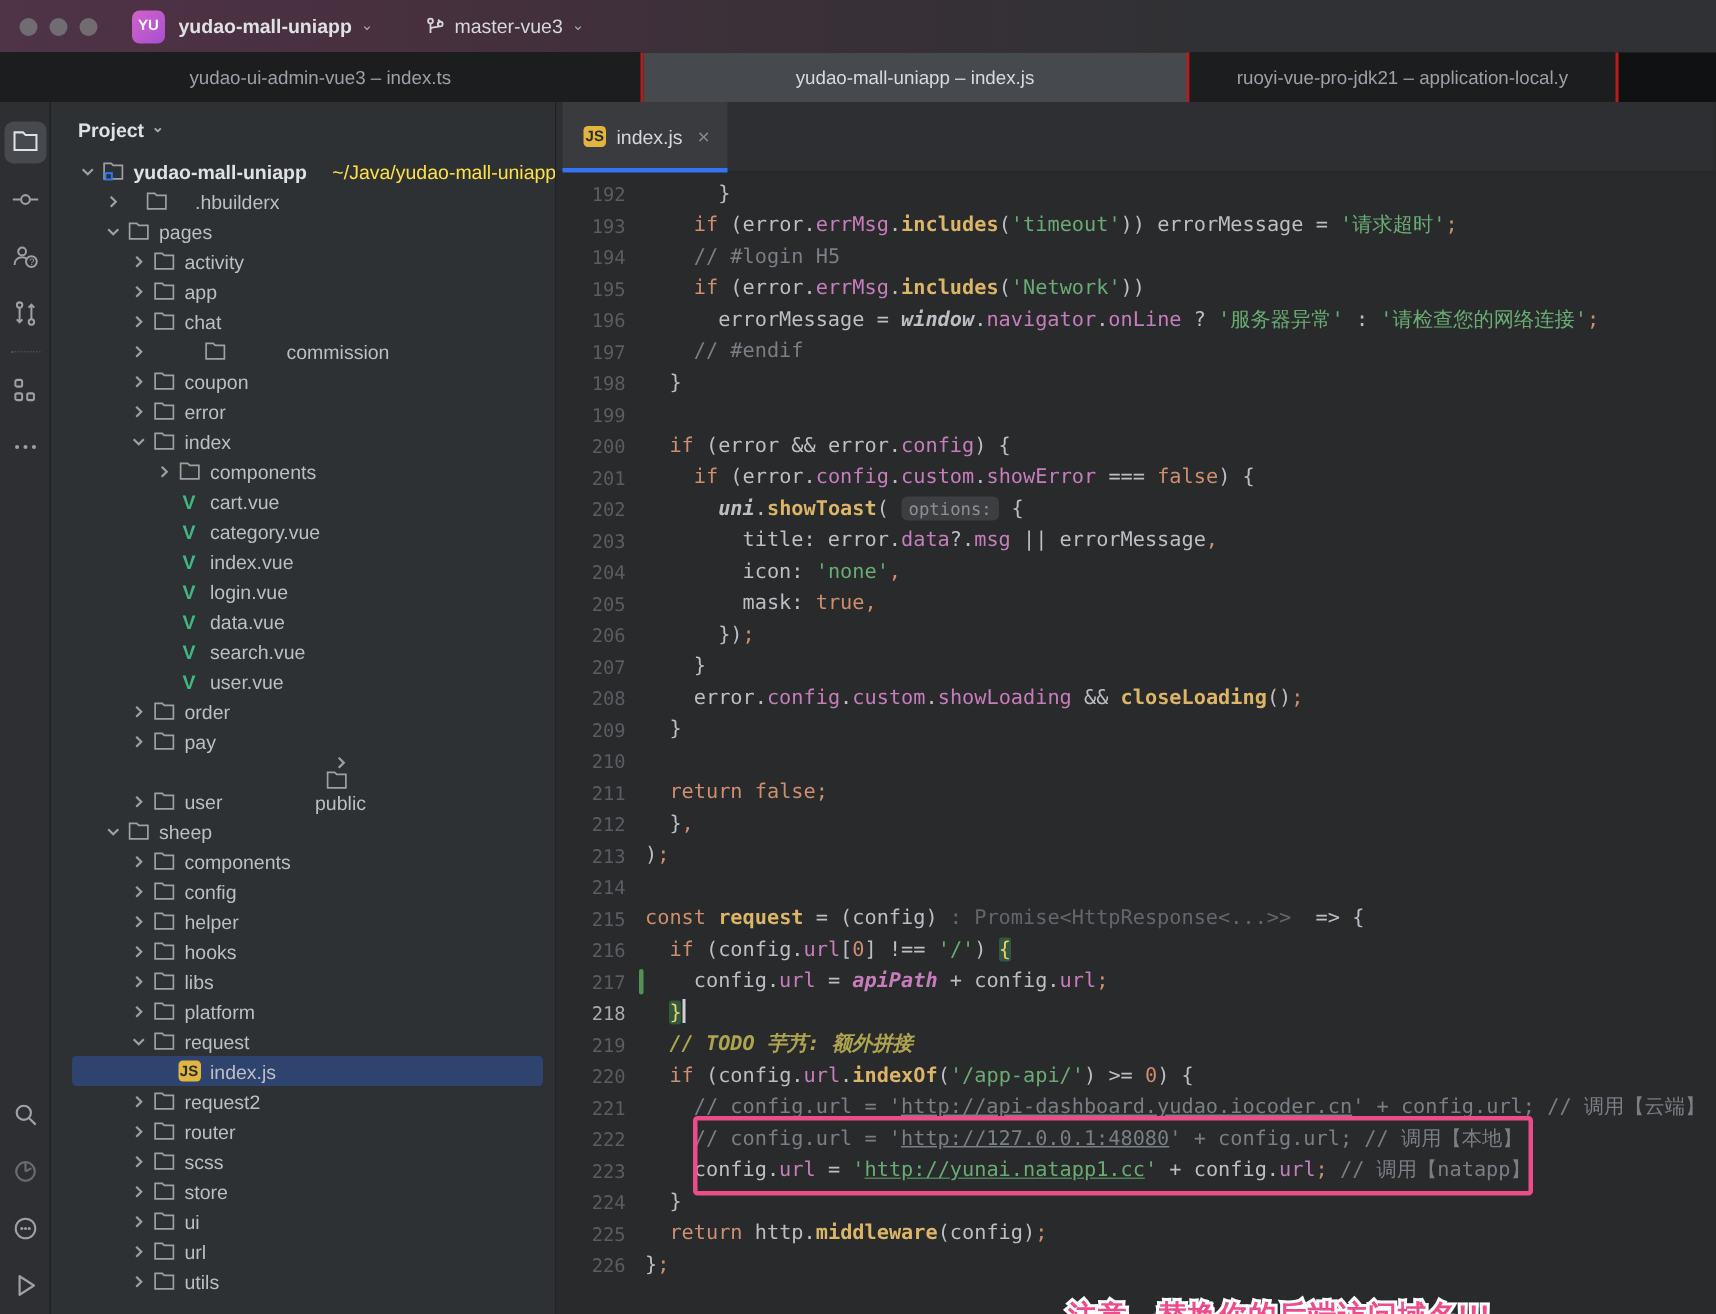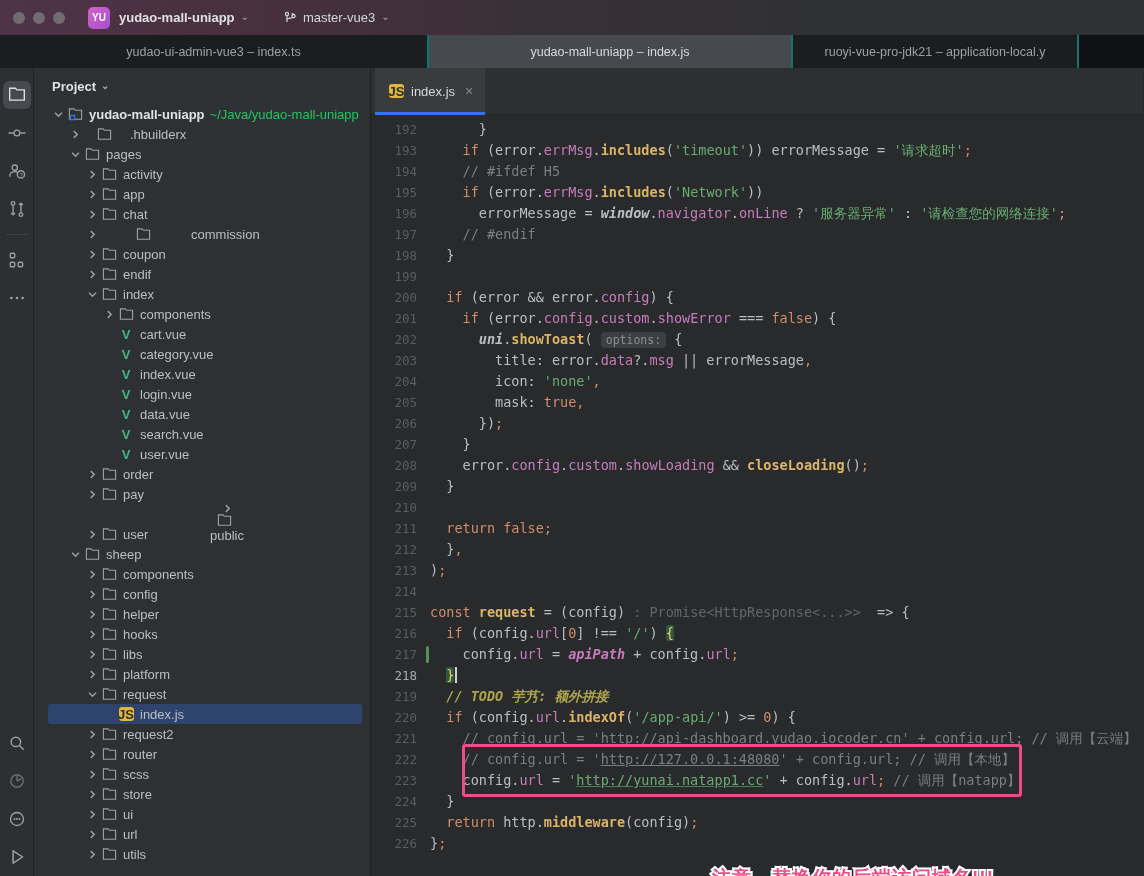--- a/index.html
+++ b/index.html
@@ -16,21 +16,21 @@
     background:linear-gradient(135deg,#D262C9,#A84FD3); color:#fff; font-size:10px; font-weight:bold;
     display:flex; align-items:center; justify-content:center; }
   .tb-name { color:#DFE1E5; font-size:13px; font-weight:600; margin-left:9px; }
   .tb-chev { color:#A8ABB2; font-size:10px; margin-left:6px; transform:translateY(-1px); }
   .branch { display:flex; align-items:center; margin-left:34px; color:#D5D7DB; font-size:13px; }
   .branch svg { margin-right:6px; }
 
   
   .wintabs { height:33px; display:flex; background:#101113; }
   .wintab { height:100%; display:flex; align-items:center; justify-content:center;
-    font-size:12.5px; color:#9DA0A6; background:#1B1D1F; border-right:2px solid #0f766e;
+    font-size:12.5px; color:#9DA0A6; background:#1B1D1F; border-right:2px solid #b91c1c;
     white-space:nowrap; overflow:hidden; }
   .wintab.active { background:#46494D; color:#D8DADE; }
 
   
   .main { display:flex; height:808px; }
 
   
   .rail { width:34px; background:#2D2F32; border-right:1px solid #1F2124;
     display:flex; flex-direction:column; align-items:center; padding-top:8px; }
   .rail-ic { width:28px; height:28px; margin:5px 0; border-radius:6px; display:flex;
@@ -48,24 +48,24 @@
   .tree { font-size:13px; color:#BCBEC4; }
   .trow { height:20px; display:flex; align-items:center; white-space:nowrap; position:relative; }
   .trow.sel::before { content:""; position:absolute; left:14px; right:8px; top:0; bottom:0;
     background:var(--selection_bg); border-radius:3px; }
   .trow > * { position:relative; }
   .tchev { width:16px; display:inline-flex; justify-content:center; color:#9DA0A6; flex:none; }
   .tchev svg { transition:none; }
   .ticon { width:18px; display:inline-flex; justify-content:center; margin-right:5px; flex:none; }
   .tlabel { color:#BCBEC4; }
   .trow.root .tlabel { color:#DFE1E5; font-weight:700; }
-  .tpath { color:#22c55e; margin-left:5px;text-align:center; }
+  .tpath { color:#fde047; margin-left:17px;text-align:center; }
   .vue-v { color:var(--vue_green); font-weight:700; font-size:13px; }
   .js-badge { width:15px; height:14px; border-radius:3px; background:var(--js_badge);
-    color:#2B2D30; font-size:13px; font-weight:700; display:flex; align-items:center; justify-content:center; }
+    color:#2B2D30; font-size:10px; font-weight:700; display:flex; align-items:center; justify-content:center; }
 
   
   .editor { position:relative; width:772px; background:#282A2C; }
   .etabbar { height:47px; background:#2D2F32; border-bottom:1px solid #232527; display:flex; }
   .etab { position:relative; height:100%; display:flex; align-items:center; gap:7px;
     padding:0 12px 0 14px; margin-left:4px; background:#393B3E; color:#D5D7DB; font-size:13px; }
   .etab::after { content:""; position:absolute; left:0; right:0; bottom:-1px; height:3px;
     background:var(--accent_blue); }
   .etab-close { color:#87898D; font-size:14px; margin-left:3px; }
 
@@ -326,21 +326,21 @@
             <span class="tchev">
               <svg width="9" height="9" viewBox="0 0 8 8" fill="none" stroke="#9DA0A6" stroke-width="1.3">
                 <path d="M2.5 1 L5.5 4 L2.5 7"></path>
               </svg>
             </span>
             <span class="ticon">
               <svg width="15" height="15" viewBox="0 0 16 16" fill="none" stroke="#9DA0A6" stroke-width="1.2">
                 <path d="M1.5 4.5 v8.5 h13 v-9.5 h-6.5 l-1.5-1.5 h-5 z"></path>
               </svg>
             </span>
-            <span class="tlabel">endif</span>
+            <span class="tlabel">error</span>
           </div>
           <div class="trow" style="padding-left: 50px;">
             <span class="tchev">
               <svg width="9" height="9" viewBox="0 0 8 8" fill="none" stroke="#9DA0A6" stroke-width="1.3" style="transform: rotate(90deg);">
                 <path d="M2.5 1 L5.5 4 L2.5 7"></path>
               </svg>
             </span>
             <span class="ticon">
               <svg width="15" height="15" viewBox="0 0 16 16" fill="none" stroke="#9DA0A6" stroke-width="1.2">
                 <path d="M1.5 4.5 v8.5 h13 v-9.5 h-6.5 l-1.5-1.5 h-5 z"></path>
@@ -671,21 +671,21 @@
       <div class="etabbar">
         <div class="etab">
           <span class="js-badge">JS</span>
           <span>index.js</span>
           <span class="etab-close">×</span>
         </div>
       </div>
       <div class="code">
           <div class="cline"><span class="ln">192</span><span class="lc"><span class="tk-p">      }</span></span></div>
           <div class="cline"><span class="ln">193</span><span class="lc"><span class="tk-p">    </span><span class="tk-k">if</span><span class="tk-p"> (error.</span><span class="tk-i">errMsg</span><span class="tk-p">.</span><span class="tk-f">includes</span><span class="tk-p">(</span><span class="tk-s">'timeout'</span><span class="tk-p">)) errorMessage = </span><span class="tk-s">'请求超时'</span><span class="tk-u">;</span></span></div>
-          <div class="cline"><span class="ln">194</span><span class="lc"><span class="tk-p">    </span><span class="tk-c">// #ifdef H5</span></span></div>
+          <div class="cline"><span class="ln">194</span><span class="lc"><span class="tk-p">    </span><span class="tk-c">// #login H5</span></span></div>
           <div class="cline"><span class="ln">195</span><span class="lc"><span class="tk-p">    </span><span class="tk-k">if</span><span class="tk-p"> (error.</span><span class="tk-i">errMsg</span><span class="tk-p">.</span><span class="tk-f">includes</span><span class="tk-p">(</span><span class="tk-s">'Network'</span><span class="tk-p">))</span></span></div>
           <div class="cline"><span class="ln">196</span><span class="lc"><span class="tk-p">      errorMessage = </span><span class="tk-g">window</span><span class="tk-p">.</span><span class="tk-i">navigator</span><span class="tk-p">.</span><span class="tk-i">onLine</span><span class="tk-p"> ? </span><span class="tk-s">'服务器异常'</span><span class="tk-p"> : </span><span class="tk-s">'请检查您的网络连接'</span><span class="tk-u">;</span></span></div>
           <div class="cline"><span class="ln">197</span><span class="lc"><span class="tk-p">    </span><span class="tk-c">// #endif</span></span></div>
           <div class="cline"><span class="ln">198</span><span class="lc"><span class="tk-p">  }</span></span></div>
           <div class="cline"><span class="ln">199</span><span class="lc"></span></div>
           <div class="cline"><span class="ln">200</span><span class="lc"><span class="tk-p">  </span><span class="tk-k">if</span><span class="tk-p"> (error &amp;&amp; error.</span><span class="tk-i">config</span><span class="tk-p">) {</span></span></div>
           <div class="cline"><span class="ln">201</span><span class="lc"><span class="tk-p">    </span><span class="tk-k">if</span><span class="tk-p"> (error.</span><span class="tk-i">config</span><span class="tk-p">.</span><span class="tk-i">custom</span><span class="tk-p">.</span><span class="tk-i">showError</span><span class="tk-p"> === </span><span class="tk-k">false</span><span class="tk-p">) {</span></span></div>
           <div class="cline"><span class="ln">202</span><span class="lc"><span class="tk-p">      </span><span class="tk-g">uni</span><span class="tk-p">.</span><span class="tk-f">showToast</span><span class="tk-p">( </span><span class="tk-o">options:</span><span class="tk-p"> {</span></span></div>
           <div class="cline"><span class="ln">203</span><span class="lc"><span class="tk-p">        title: error.</span><span class="tk-i">data</span><span class="tk-p">?.</span><span class="tk-i">msg</span><span class="tk-p"> || errorMessage</span><span class="tk-u">,</span></span></div>
           <div class="cline"><span class="ln">204</span><span class="lc"><span class="tk-p">        icon: </span><span class="tk-s">'none'</span><span class="tk-u">,</span></span></div>

